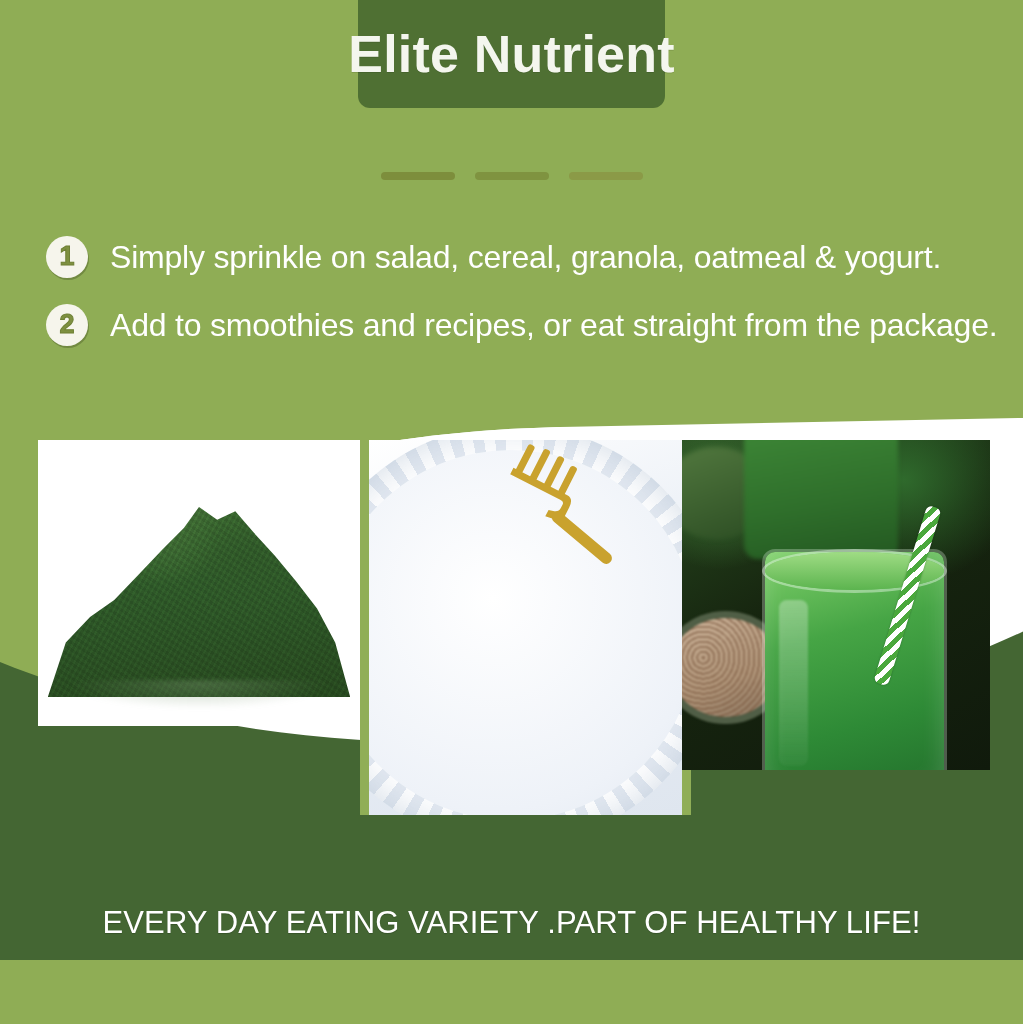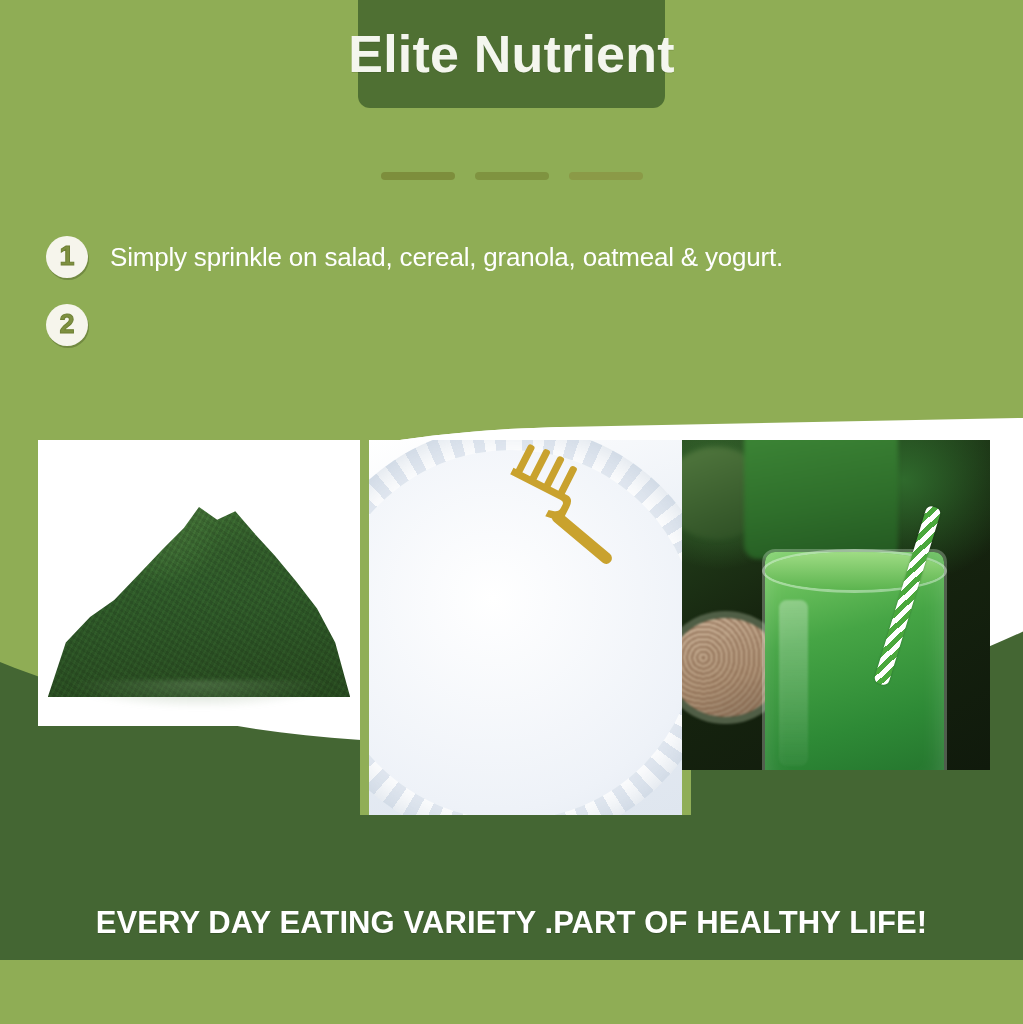--- a/index.html
+++ b/index.html
@@ -40,21 +40,21 @@
     display:flex;align-items:center;justify-content:center;
     box-shadow:1px 2px 0 rgba(60,75,30,.35);
   }
   .badge span{
     font-size:27px;font-weight:bold;line-height:1;
     color:#7E9040;
     -webkit-text-stroke:1px #6E8035;
     padding-bottom:2px;
   }
   .step-text{
-    color:#FFFFFF;font-size:26px;font-weight:400;letter-spacing:-.2px;white-space:nowrap;
+    color:#FFFFFF;font-size:32px;font-weight:400;letter-spacing:-.2px;white-space:nowrap;
   }
 
   
   .swoosh{position:absolute;left:0;top:400px;width:1023px;height:560px;}
 
   
   .panels{position:absolute;left:30px;top:440px;width:960px;height:375px;}
   .panel{position:absolute;top:0;overflow:hidden;}
   .panel.p1{left:8px;width:322px;height:286px;background:#FFFFFF;}
   .panel.p2{left:330px;width:313px;height:375px;background:#EEF2F7;
@@ -171,21 +171,21 @@
     position:absolute;left:62%;top:18%;width:15px;height:56%;
     transform:rotate(17deg);transform-origin:50% 100%;
     border-radius:6px;
     background:repeating-linear-gradient(120deg,#ffffff 0 5px,#4aa83c 5px 10px);
     box-shadow:0 0 2px rgba(0,0,0,.35);
   }
 
   
   .bottom-text{
     position:absolute;left:0;right:0;top:905px;text-align:center;
-    color:#FFFFFF;font-size:31px;font-weight:bold;letter-spacing:.1px;
+    color:#FFFFFF;font-size:31px;font-weight:normal;letter-spacing:.1px;
     text-shadow:0 1px 1px rgba(0,0,0,.18);white-space:nowrap;
   }
 </style>
 </head>
 <body>
 
 <div id="stage">
 
   <div class="title-box">
     <div class="title-text">Elite Nutrient</div>
@@ -201,20 +201,21 @@
     <div class="step">
       <div class="badge">
         <span>1</span>
       </div>
       <div class="step-text">Simply sprinkle on salad, cereal, granola, oatmeal &amp; yogurt.</div>
     </div>
     <div class="step">
       <div class="badge">
         <span>2</span>
       </div>
+      <div class="step-text">Add to smoothies and recipes, or eat straight from the package.</div>
     </div>
   </div>
 
   <svg class="swoosh" viewBox="0 0 1023 624" preserveAspectRatio="none">
 
     <path d="M1023,20 L1023,330 C700,470 300,420 40,320 C40,180 200,40 560,30 Z" fill="#FFFFFF"></path>
     <path d="M40,322 C40,180 200,40 560,30 L560,60 C230,70 75,195 75,330 Z" fill="#FFFFFF"></path>
 
     <path d="M0,292 C320,436 760,396 1023,258 L1023,624 L0,624 Z" fill="#446633"></path>
   </svg>

